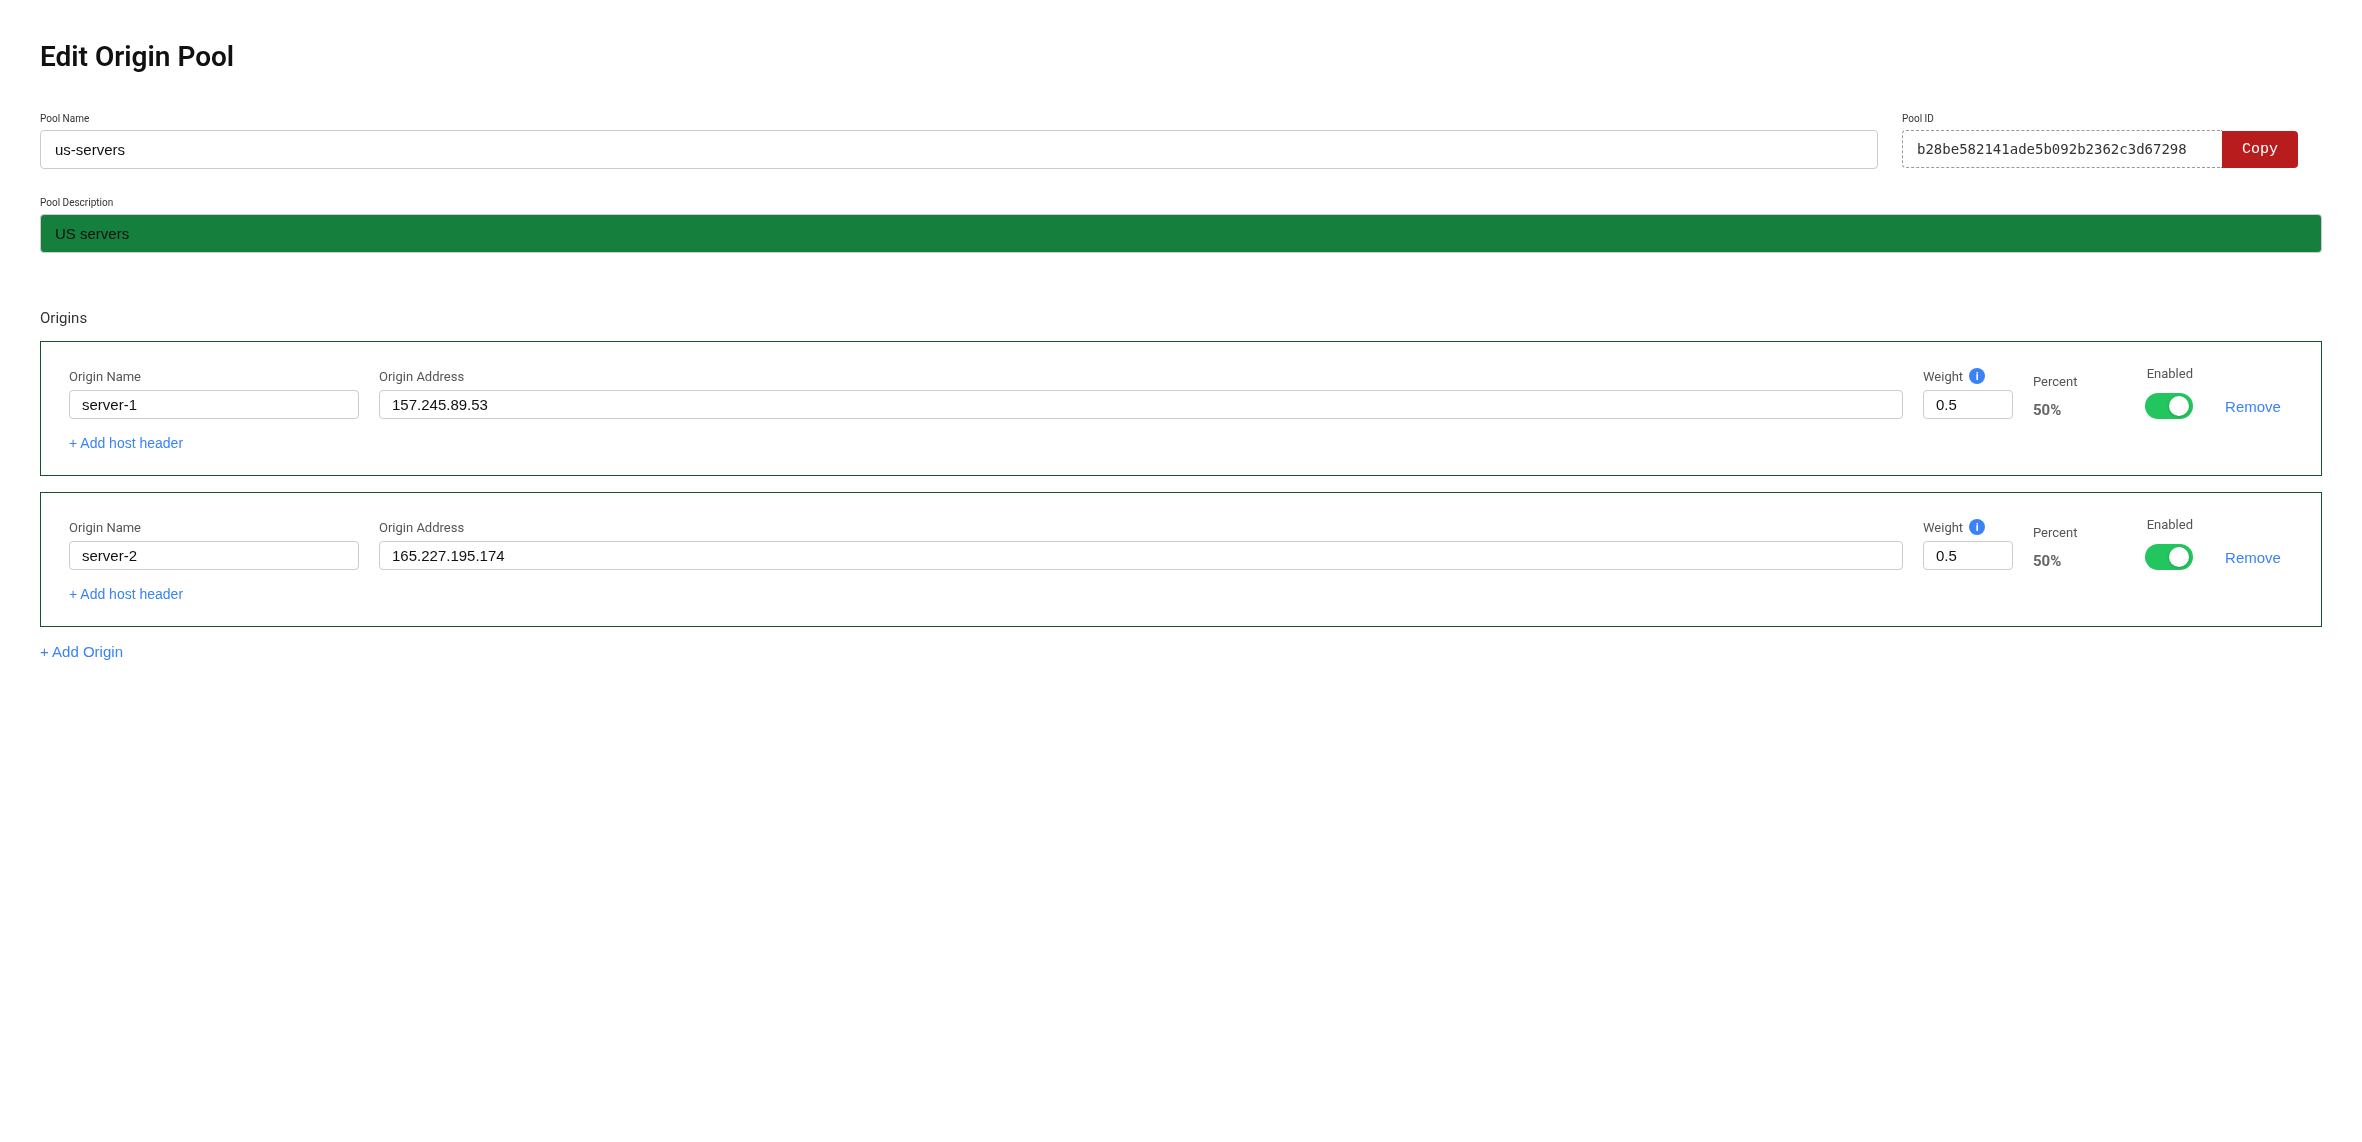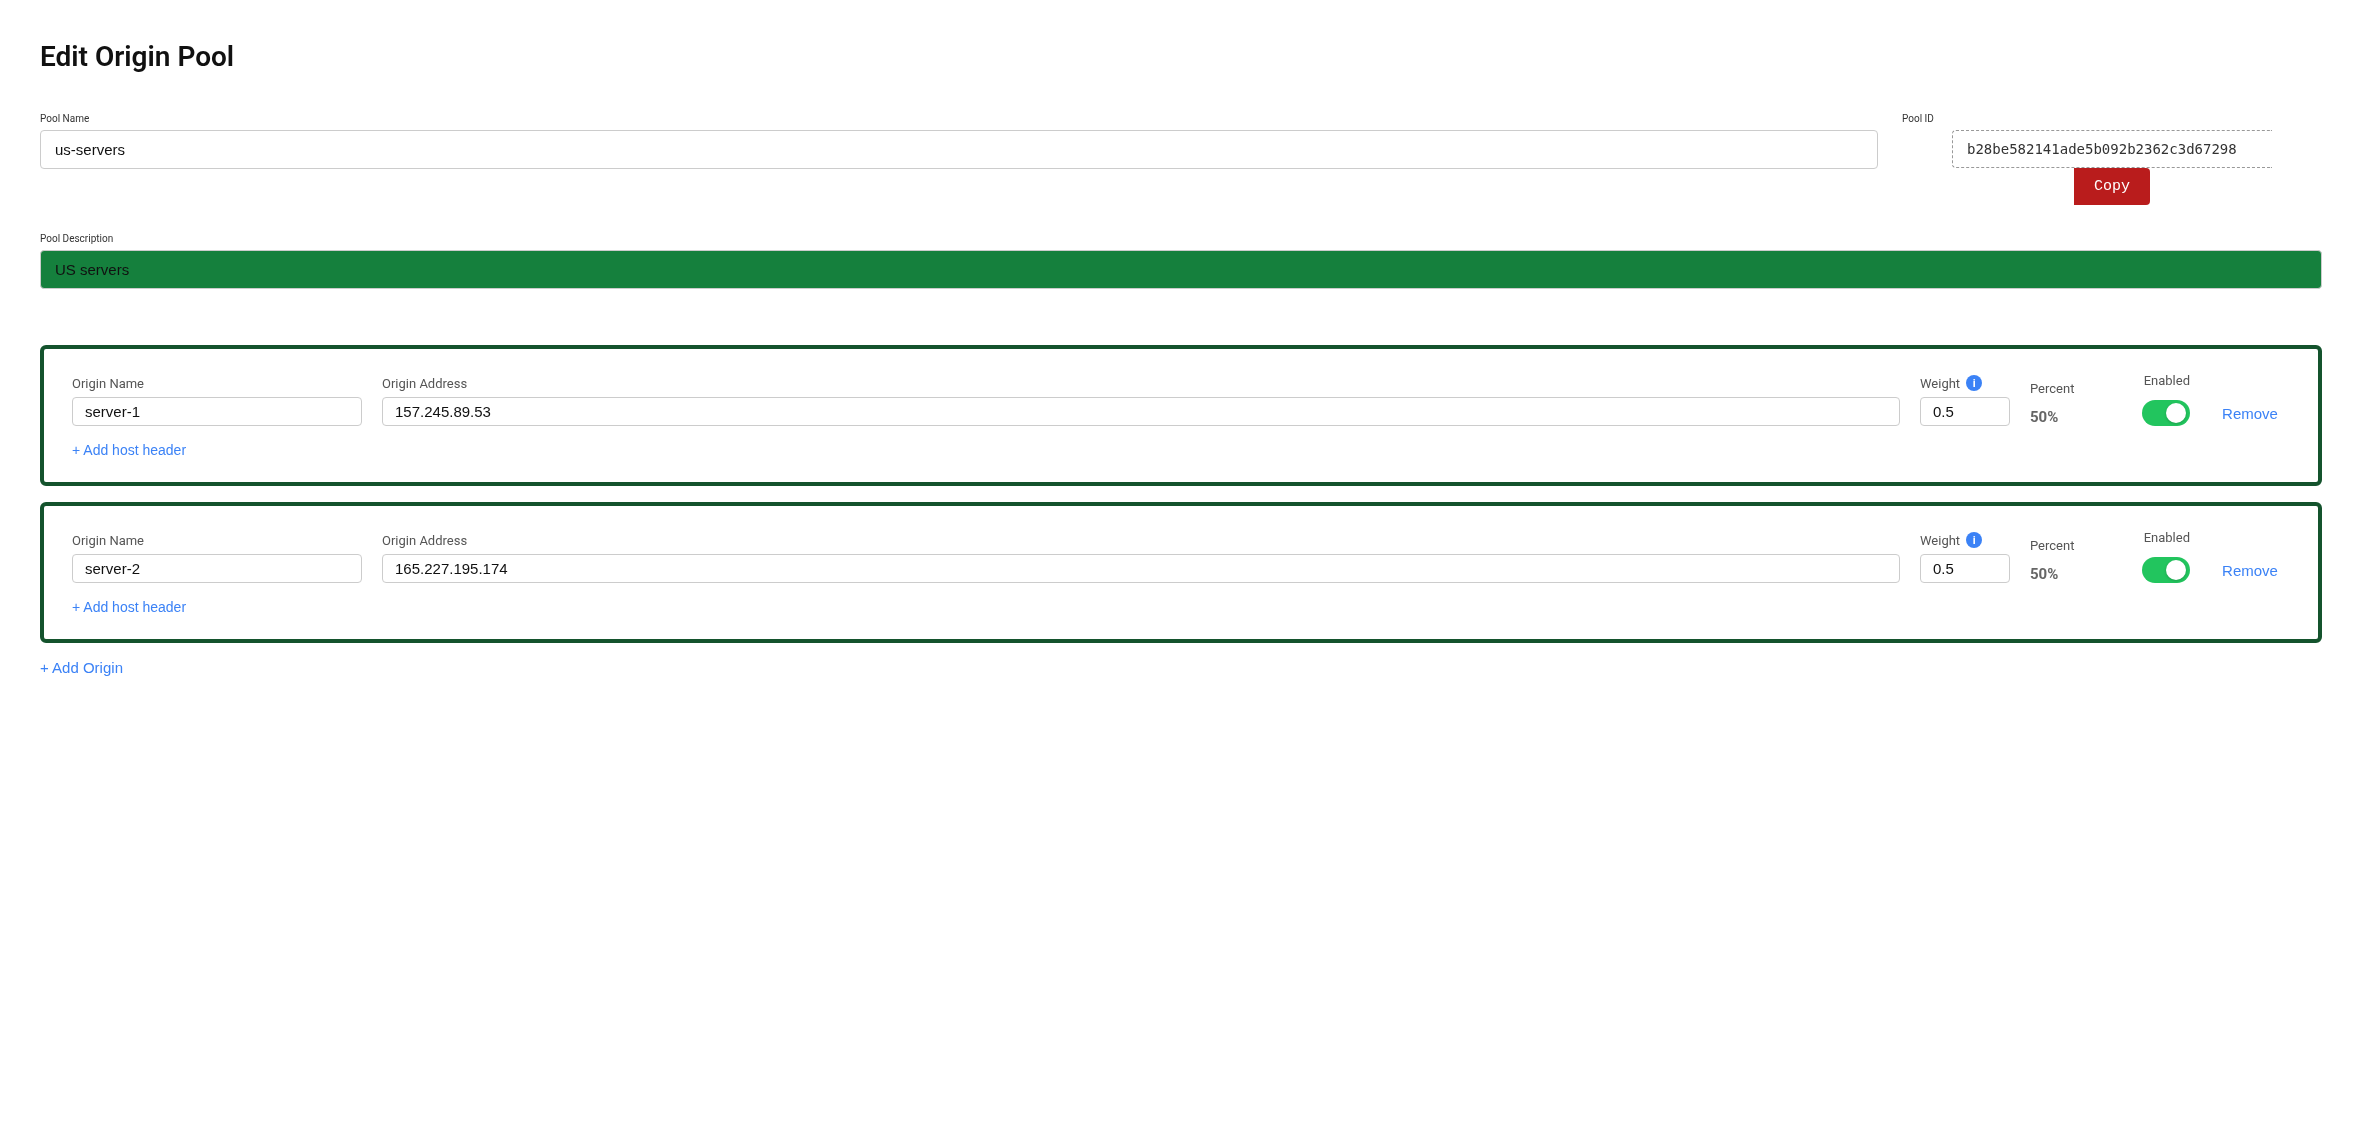--- a/index.html
+++ b/index.html
@@ -57,21 +57,20 @@
       font-size: 15px;
       color: #111;
       outline: none;
       background: #fff;
     }
 
     .pool-id-row {
       display: flex;
       align-items: center;
       gap: 0;
-      flex-direction: column;
     }
 
     .pool-id-value {
       border: 1.5px dashed #999;
       border-right: none;
       border-radius: 4px 0 0 4px;
       padding: 10px 14px;
       font-size: 14px;
       color: #333;
       background: #fff;
@@ -108,22 +107,22 @@
       outline: none;
       background: #15803d;
       margin-bottom: 28px;
     }
 
     .origins-section {
       margin-bottom: 10px;
     }
 
     .origin-card {
-      border: 4px solid #14532d;
-      border-radius: 6px;
+      border: 1px solid #14532d;
+      border-radius: 0;
       padding: 24px 28px;
       margin-bottom: 16px;
       background: #fff;
     }
 
     .origin-fields-row {
       display: flex;
       align-items: flex-end;
       gap: 20px;
       margin-bottom: 16px;
@@ -299,20 +298,21 @@
     </div>
   </div>
 </div>
 
 <div class="field-group" style="margin-bottom: 28px;">
   <label class="field-label">Pool Description</label>
   <input type="text" class="description-input" value="US servers" style="">
 </div>
 
 <div class="origins-section">
+  <div class="section-label">Origins</div>
 
   <div id="origins-container">
       <div class="origin-card">
       <div class="origin-fields-row">
         <div class="origin-field name">
           <label class="field-label-small">Origin Name</label>
           <input type="text" class="origin-input" value="server-1" style="">
         </div>
         <div class="origin-field address">
           <label class="field-label-small">Origin Address</label>

